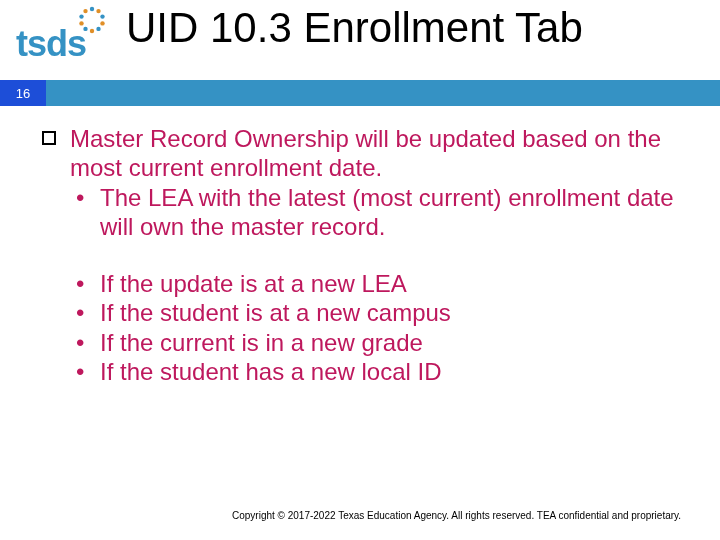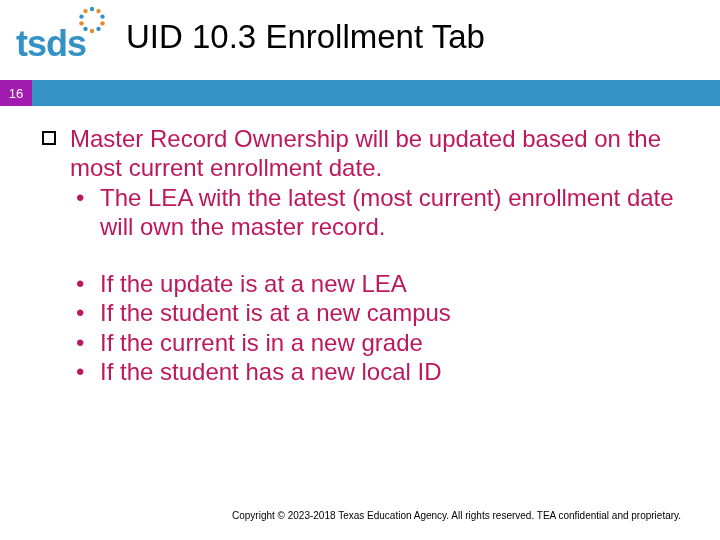--- a/index.html
+++ b/index.html
@@ -19,41 +19,41 @@
   .logo {
     position: absolute;
     left: 16px;
     top: 6px;
     width: 102px;
     height: 58px;
   }
   .title {
     position: absolute;
     left: 126px;
-    top: 18px;
-    font-size: 33px;
+    top: 4px;
+    font-size: 42px;
     font-weight: 400;
     color: #000;
     letter-spacing: 0px;
   }
   .divider-bar {
     position: absolute;
     top: 80px;
     left: 0;
     width: 720px;
     height: 26px;
     background: #3592c4;
   }
   .page-num-box {
     position: absolute;
     top: 80px;
     left: 0;
-    width: 32px;
+    width: 46px;
     height: 26px;
-    background: #a21caf;
+    background: #1d4ed8;
     color: #fff;
     font-size: 13px;
     display: flex;
     align-items: center;
     justify-content: center;
   }
   .content {
     position: absolute;
     top: 124px;
     left: 42px;
@@ -157,13 +157,13 @@
       <div class="dot-bullet-text">If the current is in a new grade</div>
     </div>
     <div class="dot-sub-row">
       <div class="dot-bullet">•</div>
       <div class="dot-bullet-text">If the student has a new local ID</div>
     </div>
   </div>
 
 </div>
 
-<div class="footer">Copyright © 2023-2018 Texas Education Agency. All rights reserved. TEA confidential and proprietary.</div>
+<div class="footer">Copyright © 2017-2022 Texas Education Agency. All rights reserved. TEA confidential and proprietary.</div>
 
 </body></html>

